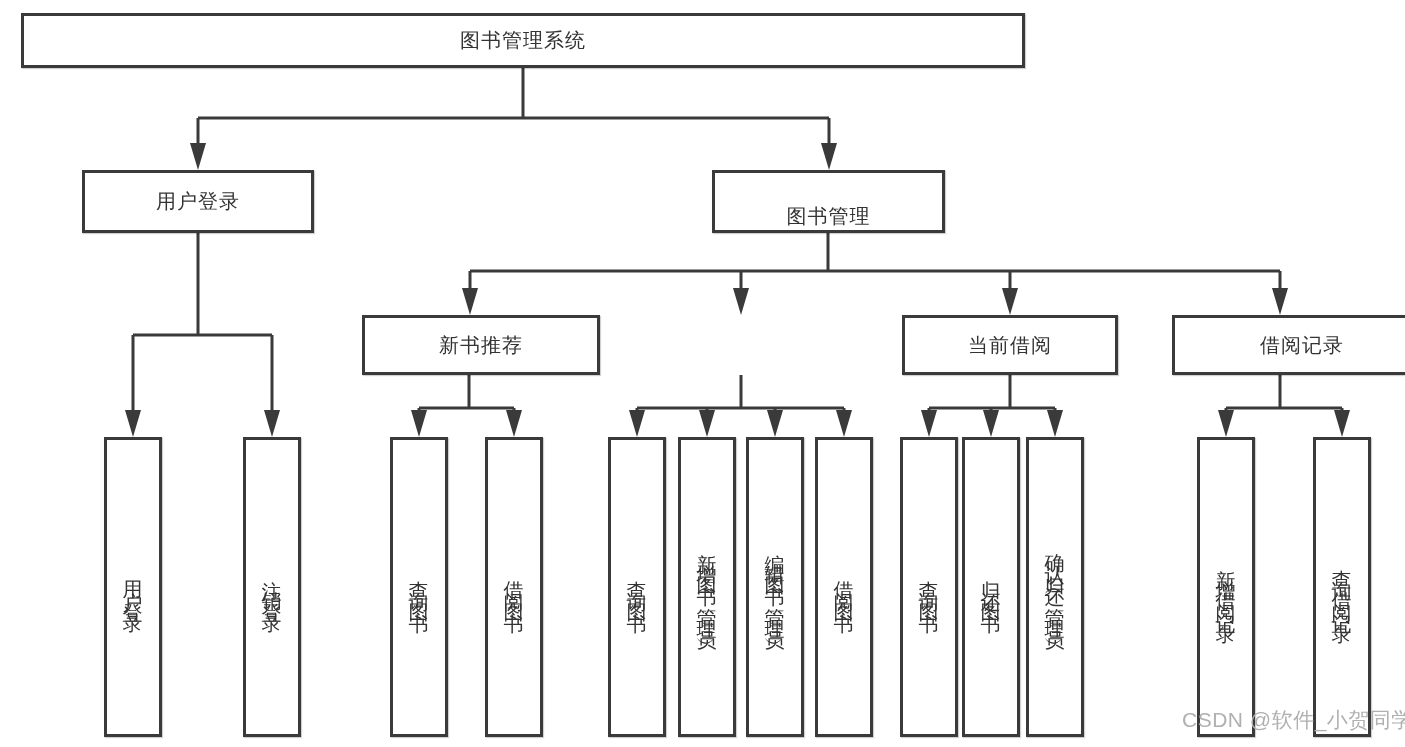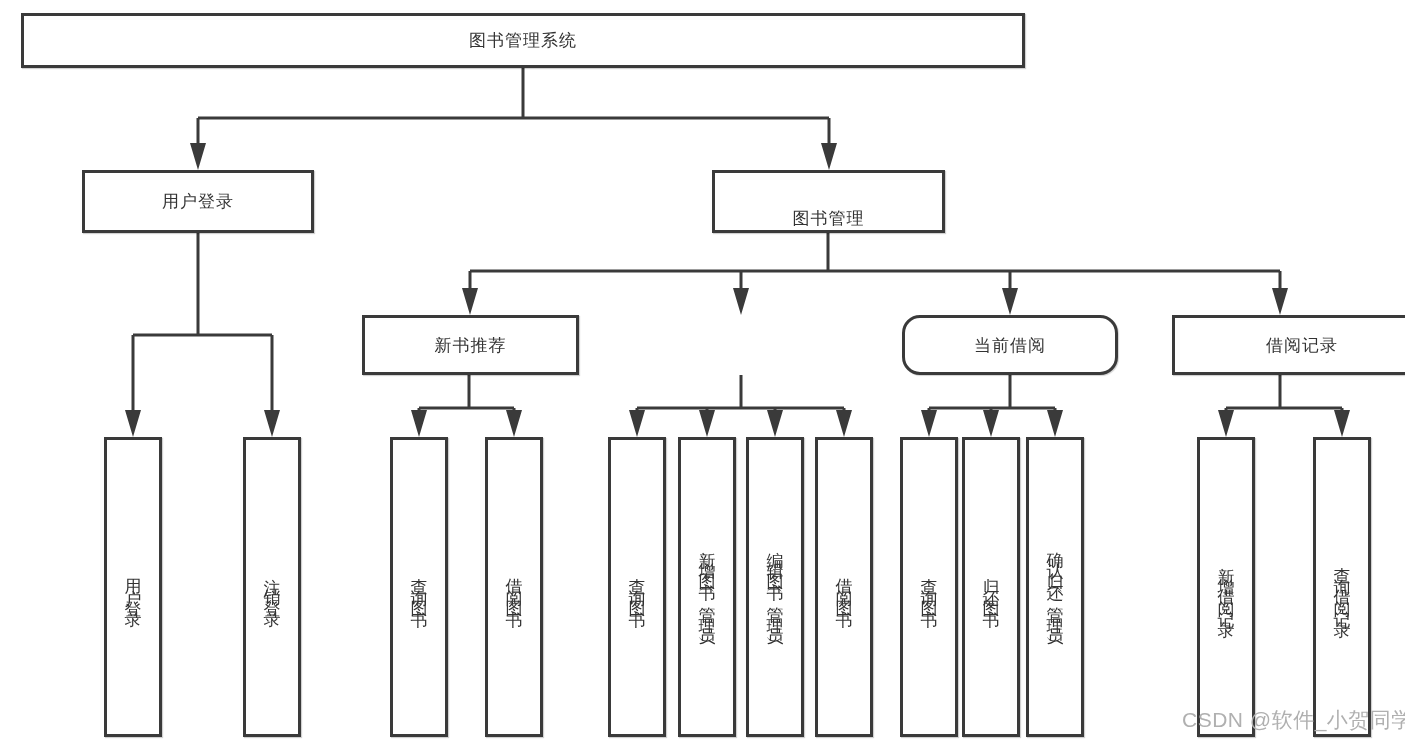--- a/index.html
+++ b/index.html
@@ -14,40 +14,40 @@
   #wires { position: absolute; left: 0; top: 0; width: 1405px; height: 747px; }
   .node {
     position: absolute;
     box-sizing: border-box;
     background: #ffffff;
     border: 3px solid #3a3a3a;
     display: flex;
     align-items: center;
     justify-content: center;
     color: #333333;
-    font-size: 17px;
+    font-size: 20px;
     letter-spacing: 1px;
     box-shadow: 1px 1px 1px rgba(0,0,0,0.18);
   }
   .hlabel { white-space: nowrap; }
   .vnode { width: 58px; top: 437px; height: 300px; }
   .vlabel {
     writing-mode: vertical-rl;
     text-orientation: mixed;
     letter-spacing: 11px;
     line-height: 1;
     white-space: nowrap;
   }
   .root   { left: 21px;  top: 13px;  width: 1004px; height: 55px; }
   .l2a    { left: 82px;  top: 170px; width: 232px;  height: 63px; }
   .l2b    { left: 712px; top: 170px; width: 233px;  height: 63px; align-items: flex-end; }
   .l3     { top: 315px; height: 60px; }
-  .l3a    { left: 362px;  width: 217px; }
+  .l3a    { left: 362px;  width: 238px; }
   .l3b    { left: 632px;  width: 218px; }
-  .l3c    { left: 902px;  width: 216px; border-radius: 18px; }
+  .l3c    { left: 902px;  width: 216px; }
   .l3d    { left: 1172px; width: 260px; }
   .watermark {
     position: absolute;
     left: 1182px;
     top: 706px;
     font-size: 21px;
     color: #b0b0b0;
     letter-spacing: 0.5px;
     white-space: nowrap;
     z-index: 5;

